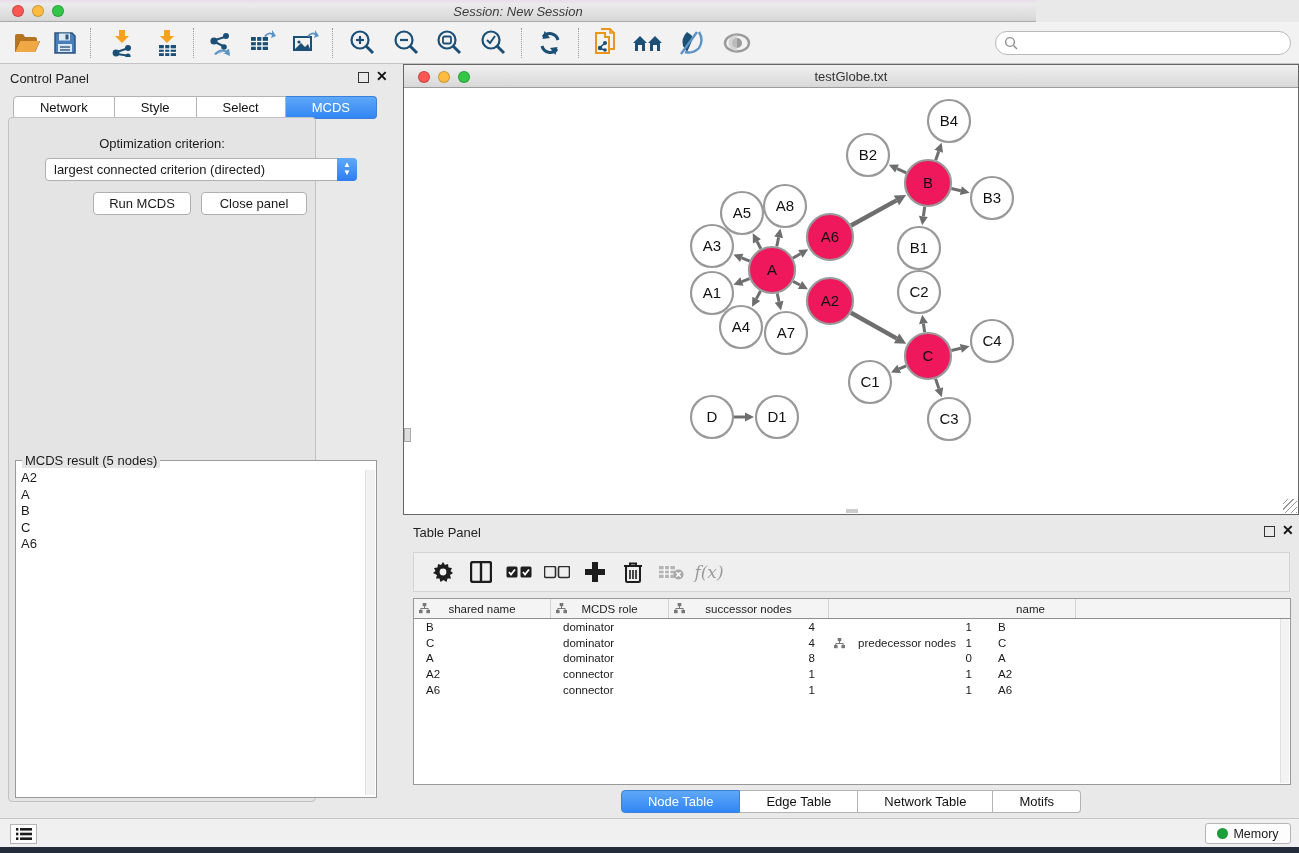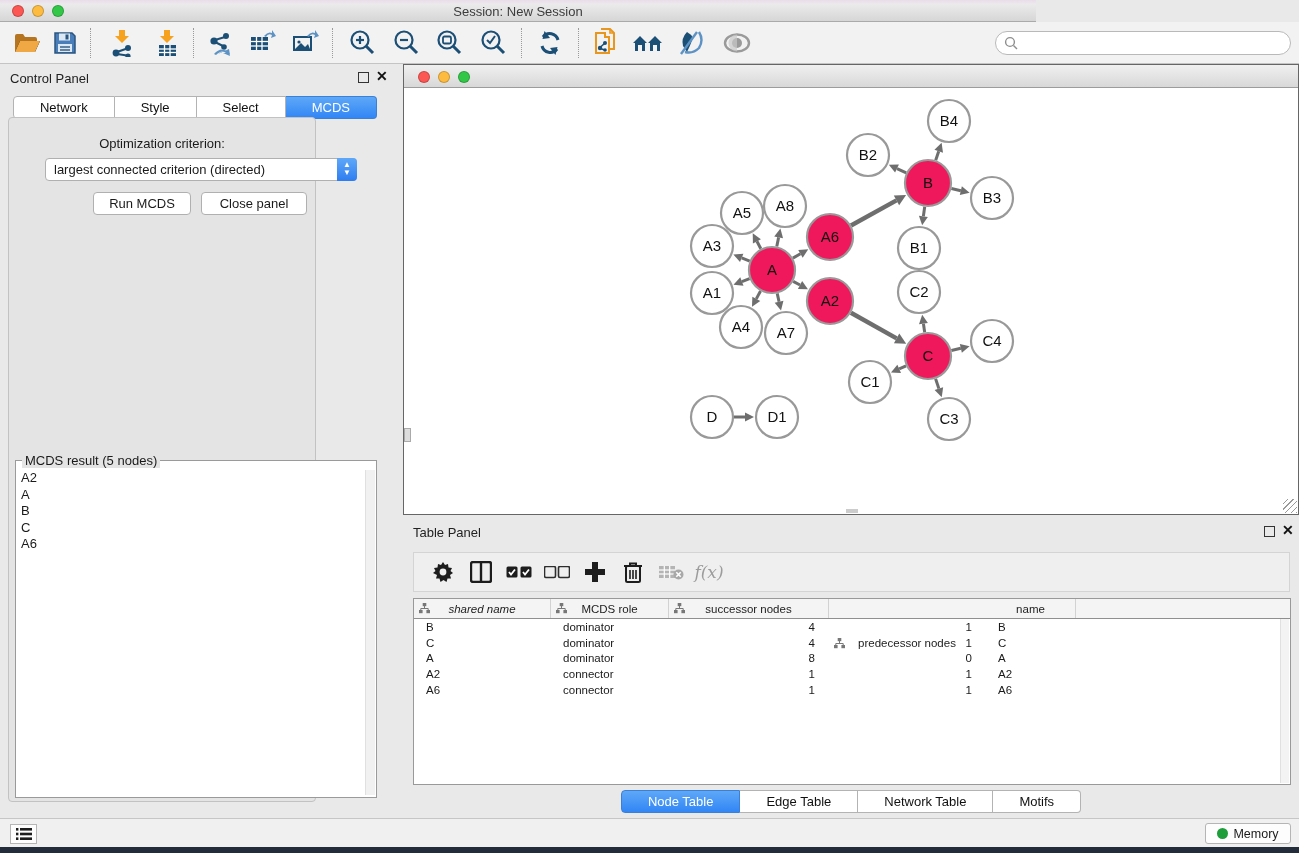--- a/index.html
+++ b/index.html
@@ -1,21 +1,21 @@
 <!DOCTYPE html>
 <html><head>
 <meta charset="utf-8">
 <style>
   * { margin:0; padding:0; box-sizing:border-box; }
   html,body { width:1299px; height:853px; overflow:hidden; }
   body { font-family:"Liberation Sans", sans-serif; background:#e9e9e9; position:relative; color:#1a1a1a; }
 
   
   #titlebar { position:absolute; left:0; top:0; width:1036px; height:22px;
-    background:linear-gradient(#e9dcea, #ebebeb 20%, #d6d6d6); border-bottom:1px solid #aaa; }
+    background:linear-gradient(#e9dcea, #ebebeb 20%, #d6d6d6); border-bottom:1px solid #aaa;font-style:italic; }
   .lights { position:absolute; top:5px; display:flex; gap:8px; }
   .light { width:12px; height:12px; border-radius:50%; border:1px solid rgba(0,0,0,.2); }
   .light.red{background:#fc5753}.light.yellow{background:#fdbc40}.light.green{background:#33c748}
   #titlebar .title-text { position:absolute; width:100%; text-align:center; top:4px; font-size:13px; color:#3c3c3c; }
 
   
   #toolbar { position:absolute; left:0; top:22px; width:1299px; height:42px;
     background:#f2f2f2; border-bottom:1px solid #c4c4c4; }
   .tb-btn { position:absolute; top:3px; width:38px; height:36px; display:flex; align-items:center; justify-content:center; cursor:default; }
   .tb-sep { position:absolute; top:6px; height:30px; width:0; border-left:1px dotted #9a9a9a; }
@@ -288,20 +288,21 @@
   </div>
 </div>
 
 <div id="net-window">
   <div id="net-titlebar">
     <div class="lights" style="left:14px; top:6px;">
       <span class="light red"></span>
       <span class="light yellow"></span>
       <span class="light green"></span>
     </div>
+    <div class="title-text">testGlobe.txt</div>
   </div>
   <div id="net-canvas">
     <svg id="graph-svg" width="894" height="426" viewBox="0 0 894 426">
         <line x1="356.8220856120171" y1="160.76196266283242" x2="352.9038858506439" y2="153.31738311622343" stroke="#6E6E6E" stroke-width="3"></line>
         <polygon points="348.71216795515033,145.35311911478558 356.88601785136285,151.22152416847663 348.921753849925,155.41324206397022" fill="#6E6E6E"></polygon>
         <line x1="372.7774381829625" y1="158.48030433003072" x2="374.63008242271667" y2="149.35959422662572" stroke="#6E6E6E" stroke-width="3"></line>
         <polygon points="376.4216217413276,140.53970835038723 379.0400253608359,150.2553638859312 370.22013948459744,148.46382456732024" fill="#6E6E6E"></polygon>
         <line x1="345.7165594187538" y1="173.08662376750152" x2="337.7112541083283" y2="169.88450164333133" stroke="#6E6E6E" stroke-width="3"></line>
         <polygon points="329.354963890361,166.5419855561444 339.3825121519218,165.70635653434766 336.03999606473485,174.062646752315" fill="#6E6E6E"></polygon>
         <line x1="345.5900931847508" y1="190.59046427917886" x2="337.8798757536656" y2="193.54604762776154" stroke="#6E6E6E" stroke-width="3"></line>
@@ -485,21 +486,21 @@
           <circle cx="20.5" cy="10.5" r="5" fill="#a8a8a8"></circle>
           <path d="M18.3 8.3 L22.7 12.7 M22.7 8.3 L18.3 12.7" stroke="#fff" stroke-width="1.6"></path>
         </svg>
     </div>
     <div class="tp-btn">
       <span id="fx-label">f(x)</span>
     </div>
   </div>
   <div id="data-table">
     <div class="tbl-head" id="tbl-head">
-        <div class="th" style="width: 137px; font-style: italic;">
+        <div class="th" style="width: 137px;">
           <svg class="org-ico" width="11" height="11" viewBox="0 0 11 11">
             <rect x="3.7" y="0" width="3.6" height="3.2" fill="#777"></rect>
             <line x1="5.5" y1="3" x2="5.5" y2="5.5" stroke="#777" stroke-width="1"></line>
             <line x1="1.8" y1="5.5" x2="9.2" y2="5.5" stroke="#777" stroke-width="1"></line>
             <line x1="1.8" y1="5.5" x2="1.8" y2="7" stroke="#777" stroke-width="1"></line>
             <line x1="9.2" y1="5.5" x2="9.2" y2="7" stroke="#777" stroke-width="1"></line>
             <rect x="0" y="7" width="3.6" height="3.2" fill="#777"></rect>
             <rect x="7.4" y="7" width="3.6" height="3.2" fill="#777"></rect>
           </svg>
           <span>shared name</span>

